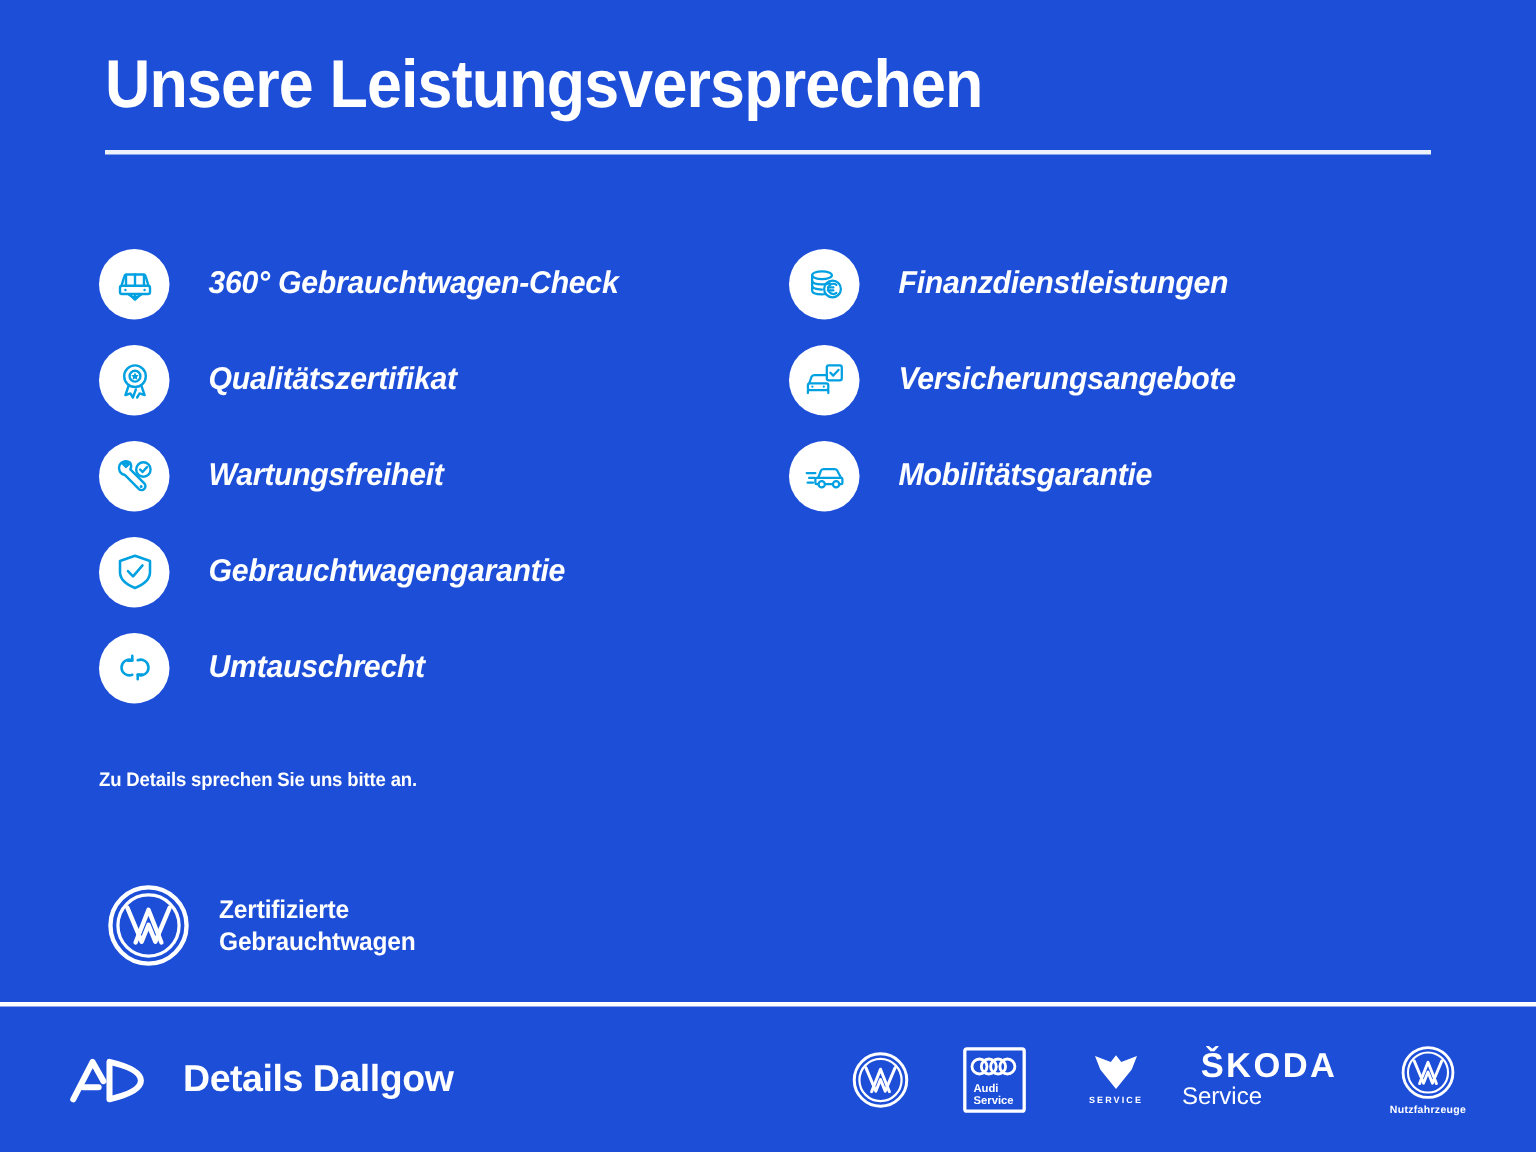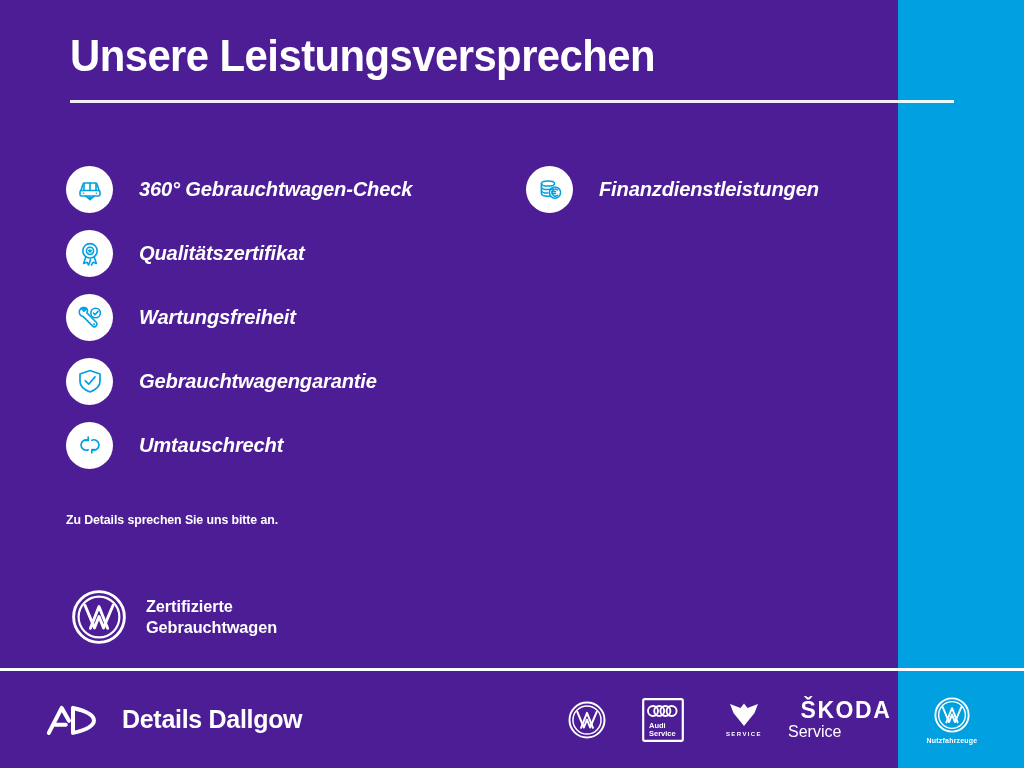--- a/index.html
+++ b/index.html
@@ -10,23 +10,23 @@
     width: 1024px;
     height: 768px;
     overflow: hidden;
     background: #00a0e1;
     font-family: "Liberation Sans", sans-serif;
     -webkit-font-smoothing: antialiased;
   }
 
   #page {
     position: relative;
-    width: 898px;
+    width: 1024px;
     height: 768px;
-    background: #4c1d95;
+    background: #1d4ed8;
     box-sizing: border-box;
   }
 
   
   .header {
     position: absolute;
     left: 70px;
     top: 28px;
     width: 884px;
   }
@@ -327,22 +327,51 @@
             <path d="M6.4 16.4 V19.6 Q6.4 22.2 13 22.2 Q14.4 22.2 15.6 22"></path>
             <circle cx="20" cy="18.6" r="5.6"></circle>
             <path d="M22.6 15.9 A3.4 3.4 0 1 0 22.6 21.3"></path>
             <line x1="16.9" y1="17.6" x2="20.6" y2="17.6"></line>
             <line x1="16.9" y1="19.6" x2="20.6" y2="19.6"></line>
           </svg>
         </div>
         <div class="benefit-label">Finanzdienstleistungen</div>
       </div>
 
-
-
+      <div class="benefit-row">
+        <div class="benefit-icon">
+          <svg width="30" height="30" viewBox="0 0 30 30" fill="none" stroke="#00a0e1" stroke-width="1.5" stroke-linecap="round" stroke-linejoin="round">
+            <path d="M4.5 17.5 L6 13.2 Q6.4 12 7.8 12 L15.6 12"></path>
+            <rect x="3.6" y="17.5" width="13.6" height="4.6" rx="1.3"></rect>
+            <line x1="3.6" y1="22.1" x2="3.6" y2="24"></line>
+            <line x1="17.2" y1="22.1" x2="17.2" y2="24"></line>
+            <circle cx="6.6" cy="19.8" r="0.75" fill="#00a0e1" stroke="none"></circle>
+            <circle cx="14.2" cy="19.8" r="0.75" fill="#00a0e1" stroke="none"></circle>
+            <rect x="16.2" y="5.6" width="10" height="10" rx="1.4"></rect>
+            <path d="M18.6 10.5 L20.5 12.4 L24 8.6"></path>
+          </svg>
+        </div>
+        <div class="benefit-label">Versicherungsangebote</div>
+      </div>
+
+
+      <div class="benefit-row">
+        <div class="benefit-icon">
+          <svg width="30" height="30" viewBox="0 0 30 30" fill="none" stroke="#00a0e1" stroke-width="1.5" stroke-linecap="round" stroke-linejoin="round">
+            <path d="M10.5 16.5 L12.2 12 Q12.6 10.8 14 10.8 L21.4 10.8 Q22.6 10.8 23.2 11.8 L25.5 16.2"></path>
+            <path d="M9.4 16.5 L25.8 16.5 Q26.6 16.5 26.6 17.4 V20 Q26.6 20.8 25.8 20.8 L9.4 20.8 Q8.6 20.8 8.6 20 V17.4 Q8.6 16.5 9.4 16.5 Z"></path>
+            <circle cx="12.8" cy="20.8" r="2.1" fill="#ffffff"></circle>
+            <circle cx="22.4" cy="20.8" r="2.1" fill="#ffffff"></circle>
+            <line x1="2.8" y1="13.4" x2="8.6" y2="13.4"></line>
+            <line x1="4.4" y1="16.6" x2="8" y2="16.6"></line>
+            <line x1="3.4" y1="19.8" x2="7" y2="19.8"></line>
+          </svg>
+        </div>
+        <div class="benefit-label">Mobilitätsgarantie</div>
+      </div>
 
 
     </div>
   </div>
 
   <div class="footnote">Zu Details sprechen Sie uns bitte an.</div>
 
   <div class="certified">
     <svg class="certified-logo" viewBox="0 0 64 64" fill="none" stroke="#ffffff" stroke-width="3.2" stroke-linecap="round" stroke-linejoin="round">
       <circle cx="32" cy="32" r="28"></circle>

